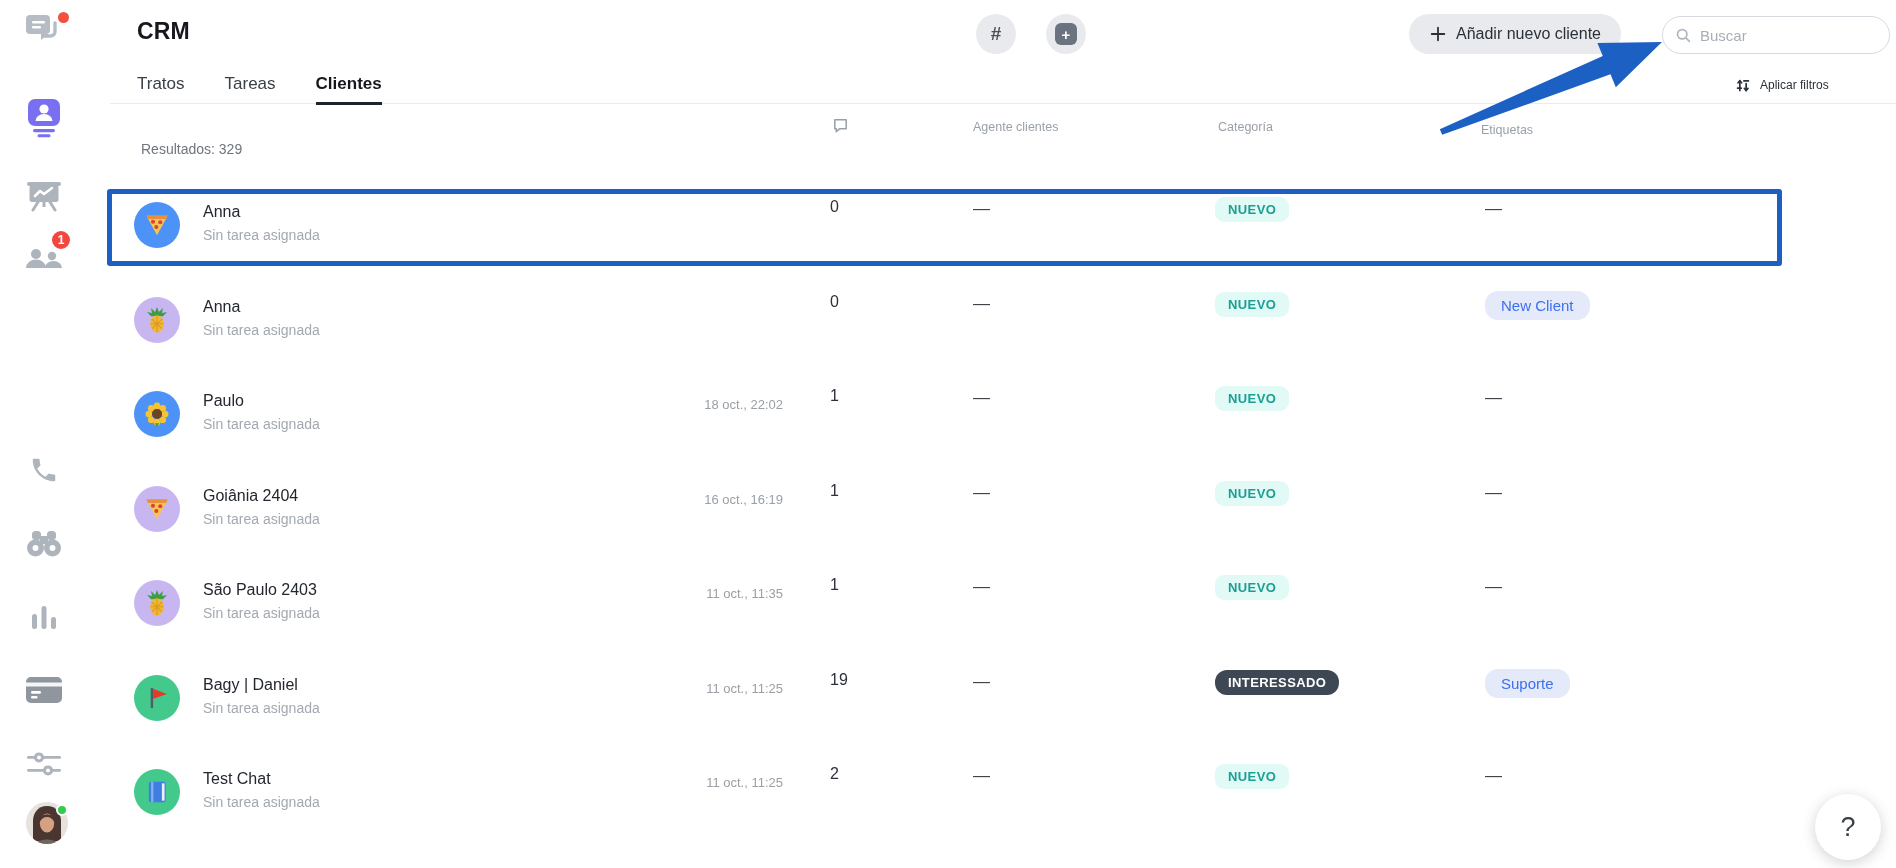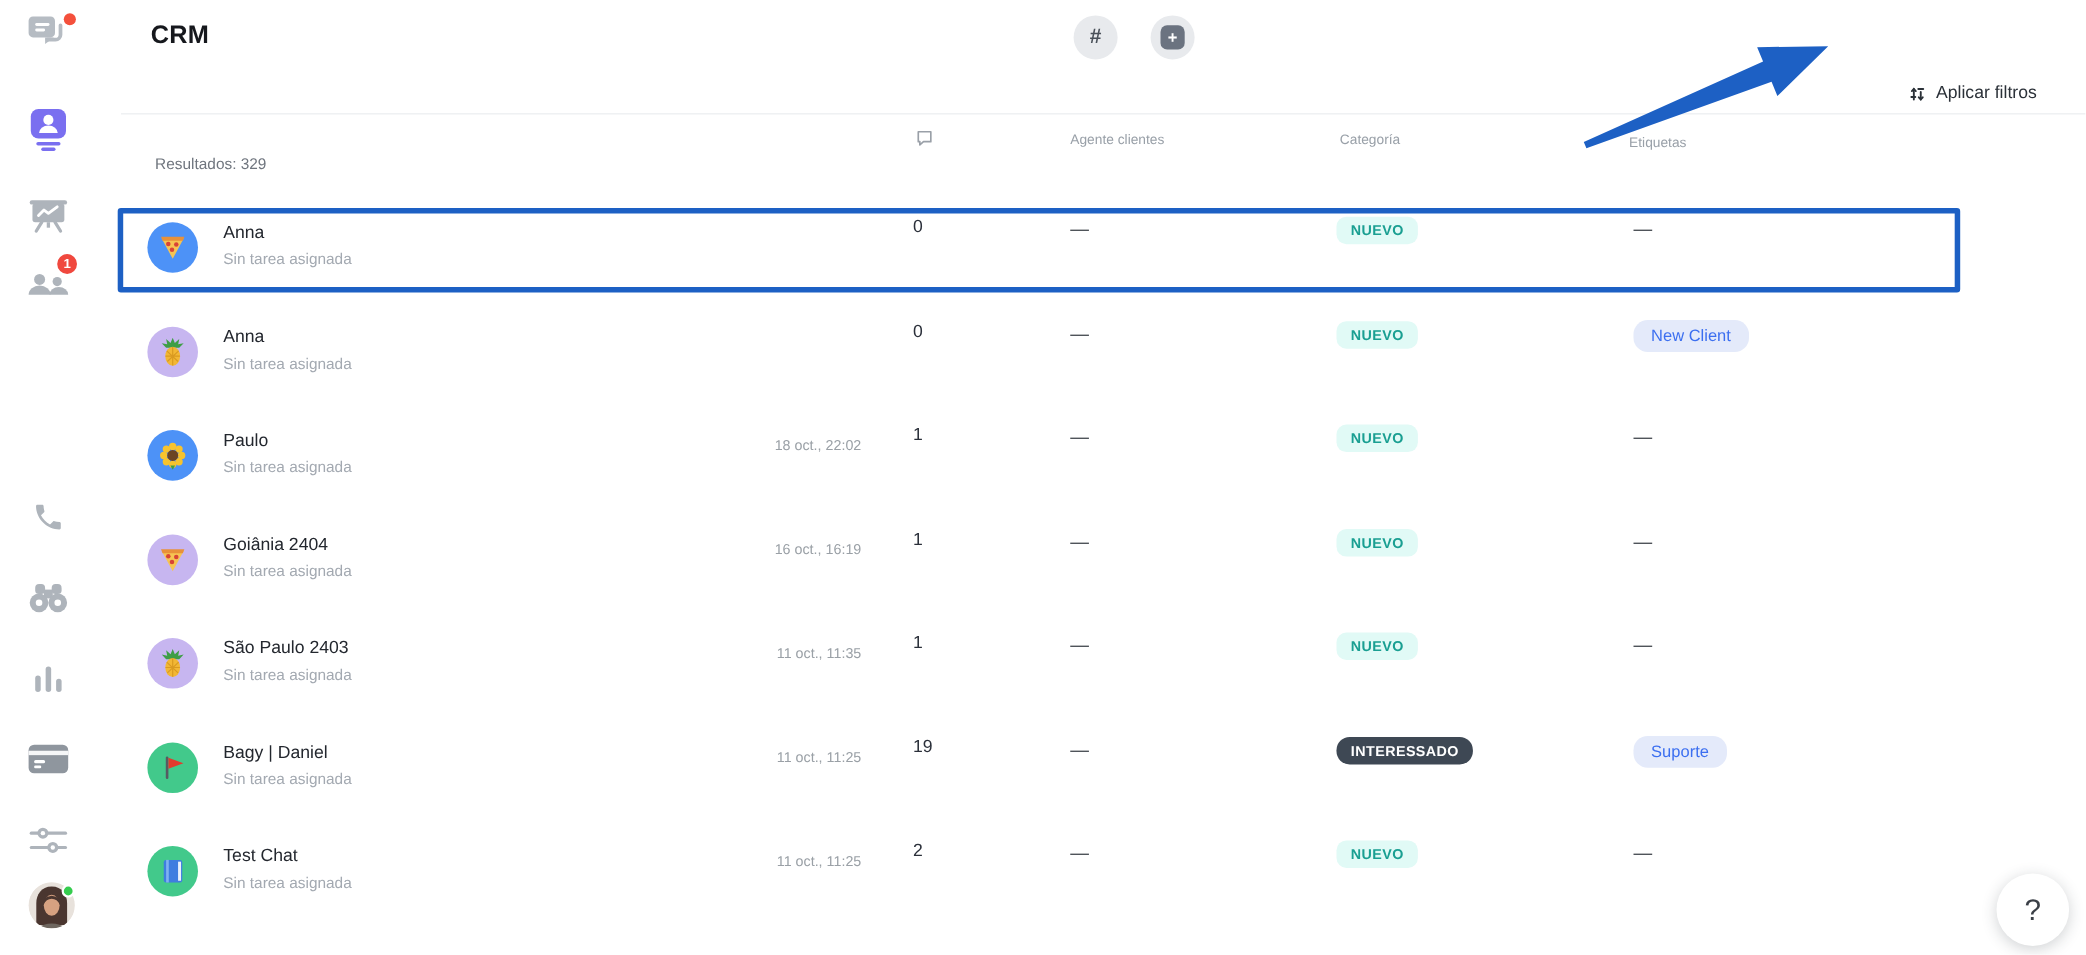--- a/index.html
+++ b/index.html
@@ -33,22 +33,22 @@
     background:#fff; display:flex; align-items:center; padding:0 12px; gap:8px; }
   .search-wrap input { border:none; outline:none; flex:1; font-size:15px; font-family:inherit; color:#3a3f46; background:transparent; min-width:0; }
   .search-wrap input::placeholder { color:#a8aeb6; }
 
   .tabs { position:absolute; left:137px; top:74px; display:flex; gap:40px; z-index:2; }
   .tab { position:relative; font-size:17px; color:#3a4048; padding-bottom:10px; cursor:pointer; }
   .tab.active { font-weight:bold; color:#16181d; }
   .tab.active::after { content:''; position:absolute; left:0; right:0; bottom:-1px; height:3.5px; background:#1f232b; }
   .tabs-border { position:absolute; left:110px; right:0; top:103px; height:1px; background:#e9ebee; }
 
-  .filters-link { position:absolute; left:1734px; top:76px; display:flex; align-items:flex-start; gap:8px;
-    font-size:16px; color:#2b3138; cursor:pointer; background:none; border:none; font-family:inherit; }
+  .filters-link { position:absolute; left:1734px; top:76px; display:flex; align-items:center; gap:8px;
+    font-size:12px; color:#2b3138; cursor:pointer; background:none; border:none; font-family:inherit; }
 
   
   .col-head { position:absolute; font-size:12.5px; color:#99a0a8; }
   .col-chat-icon { left:831px; top:116px; }
   .col-agent { left:973px; top:120px; }
   .col-category { left:1218px; top:120px; }
   .col-tags { left:1481px; top:123px; }
   .results { position:absolute; left:141px; top:141px; font-size:14px; color:#6f757e;text-align:center; }
 
   
@@ -174,22 +174,40 @@
         </svg></div>
     <div class="online-dot"></div>
   </aside>
 
   <div class="page-title">CRM</div>
 
   <button class="circle-btn hash-btn">#</button>
   <button class="circle-btn sq-btn">
     <span class="sq-plus">+</span>
   </button>
-
-
+  <button class="pill-btn add-btn">
+    <svg width="18" height="18" viewBox="0 0 20 20" fill="none" stroke="#2b3138" stroke-width="2" stroke-linecap="round">
+      <path d="M10 3v14M3 10h14"></path>
+    </svg>
+    <span>Añadir nuevo cliente</span>
+  </button>
+
+  <div class="search-wrap">
+    <svg width="17" height="17" viewBox="0 0 20 20" fill="none" stroke="#b0b6bd" stroke-width="2" stroke-linecap="round">
+      <circle cx="8.5" cy="8.5" r="5.5"></circle>
+        <path d="m13 13 4 4"></path>
+    </svg>
+    <input type="text" placeholder="Buscar" style="">
+  </div>
+
+  <div class="tabs" id="tabs">
+      <span class="tab">Tratos</span>
+      <span class="tab">Tareas</span>
+      <span class="tab active">Clientes</span>
+    </div>
   <div class="tabs-border"></div>
 
   <button class="filters-link">
     <svg width="18" height="18" viewBox="0 0 20 20" fill="none" stroke="#2b3138" stroke-width="1.9" stroke-linecap="round">
       <path d="M6.5 16V5.5"></path>
         <path d="M4.5 7.5 6.5 5.3 8.5 7.5"></path>
         <path d="M11 5.5h5"></path>
       <path d="M13.5 8.5V16"></path>
         <path d="M11.5 13.8l2 2.2 2-2.2"></path>
         <path d="M4 13.5h4"></path>

